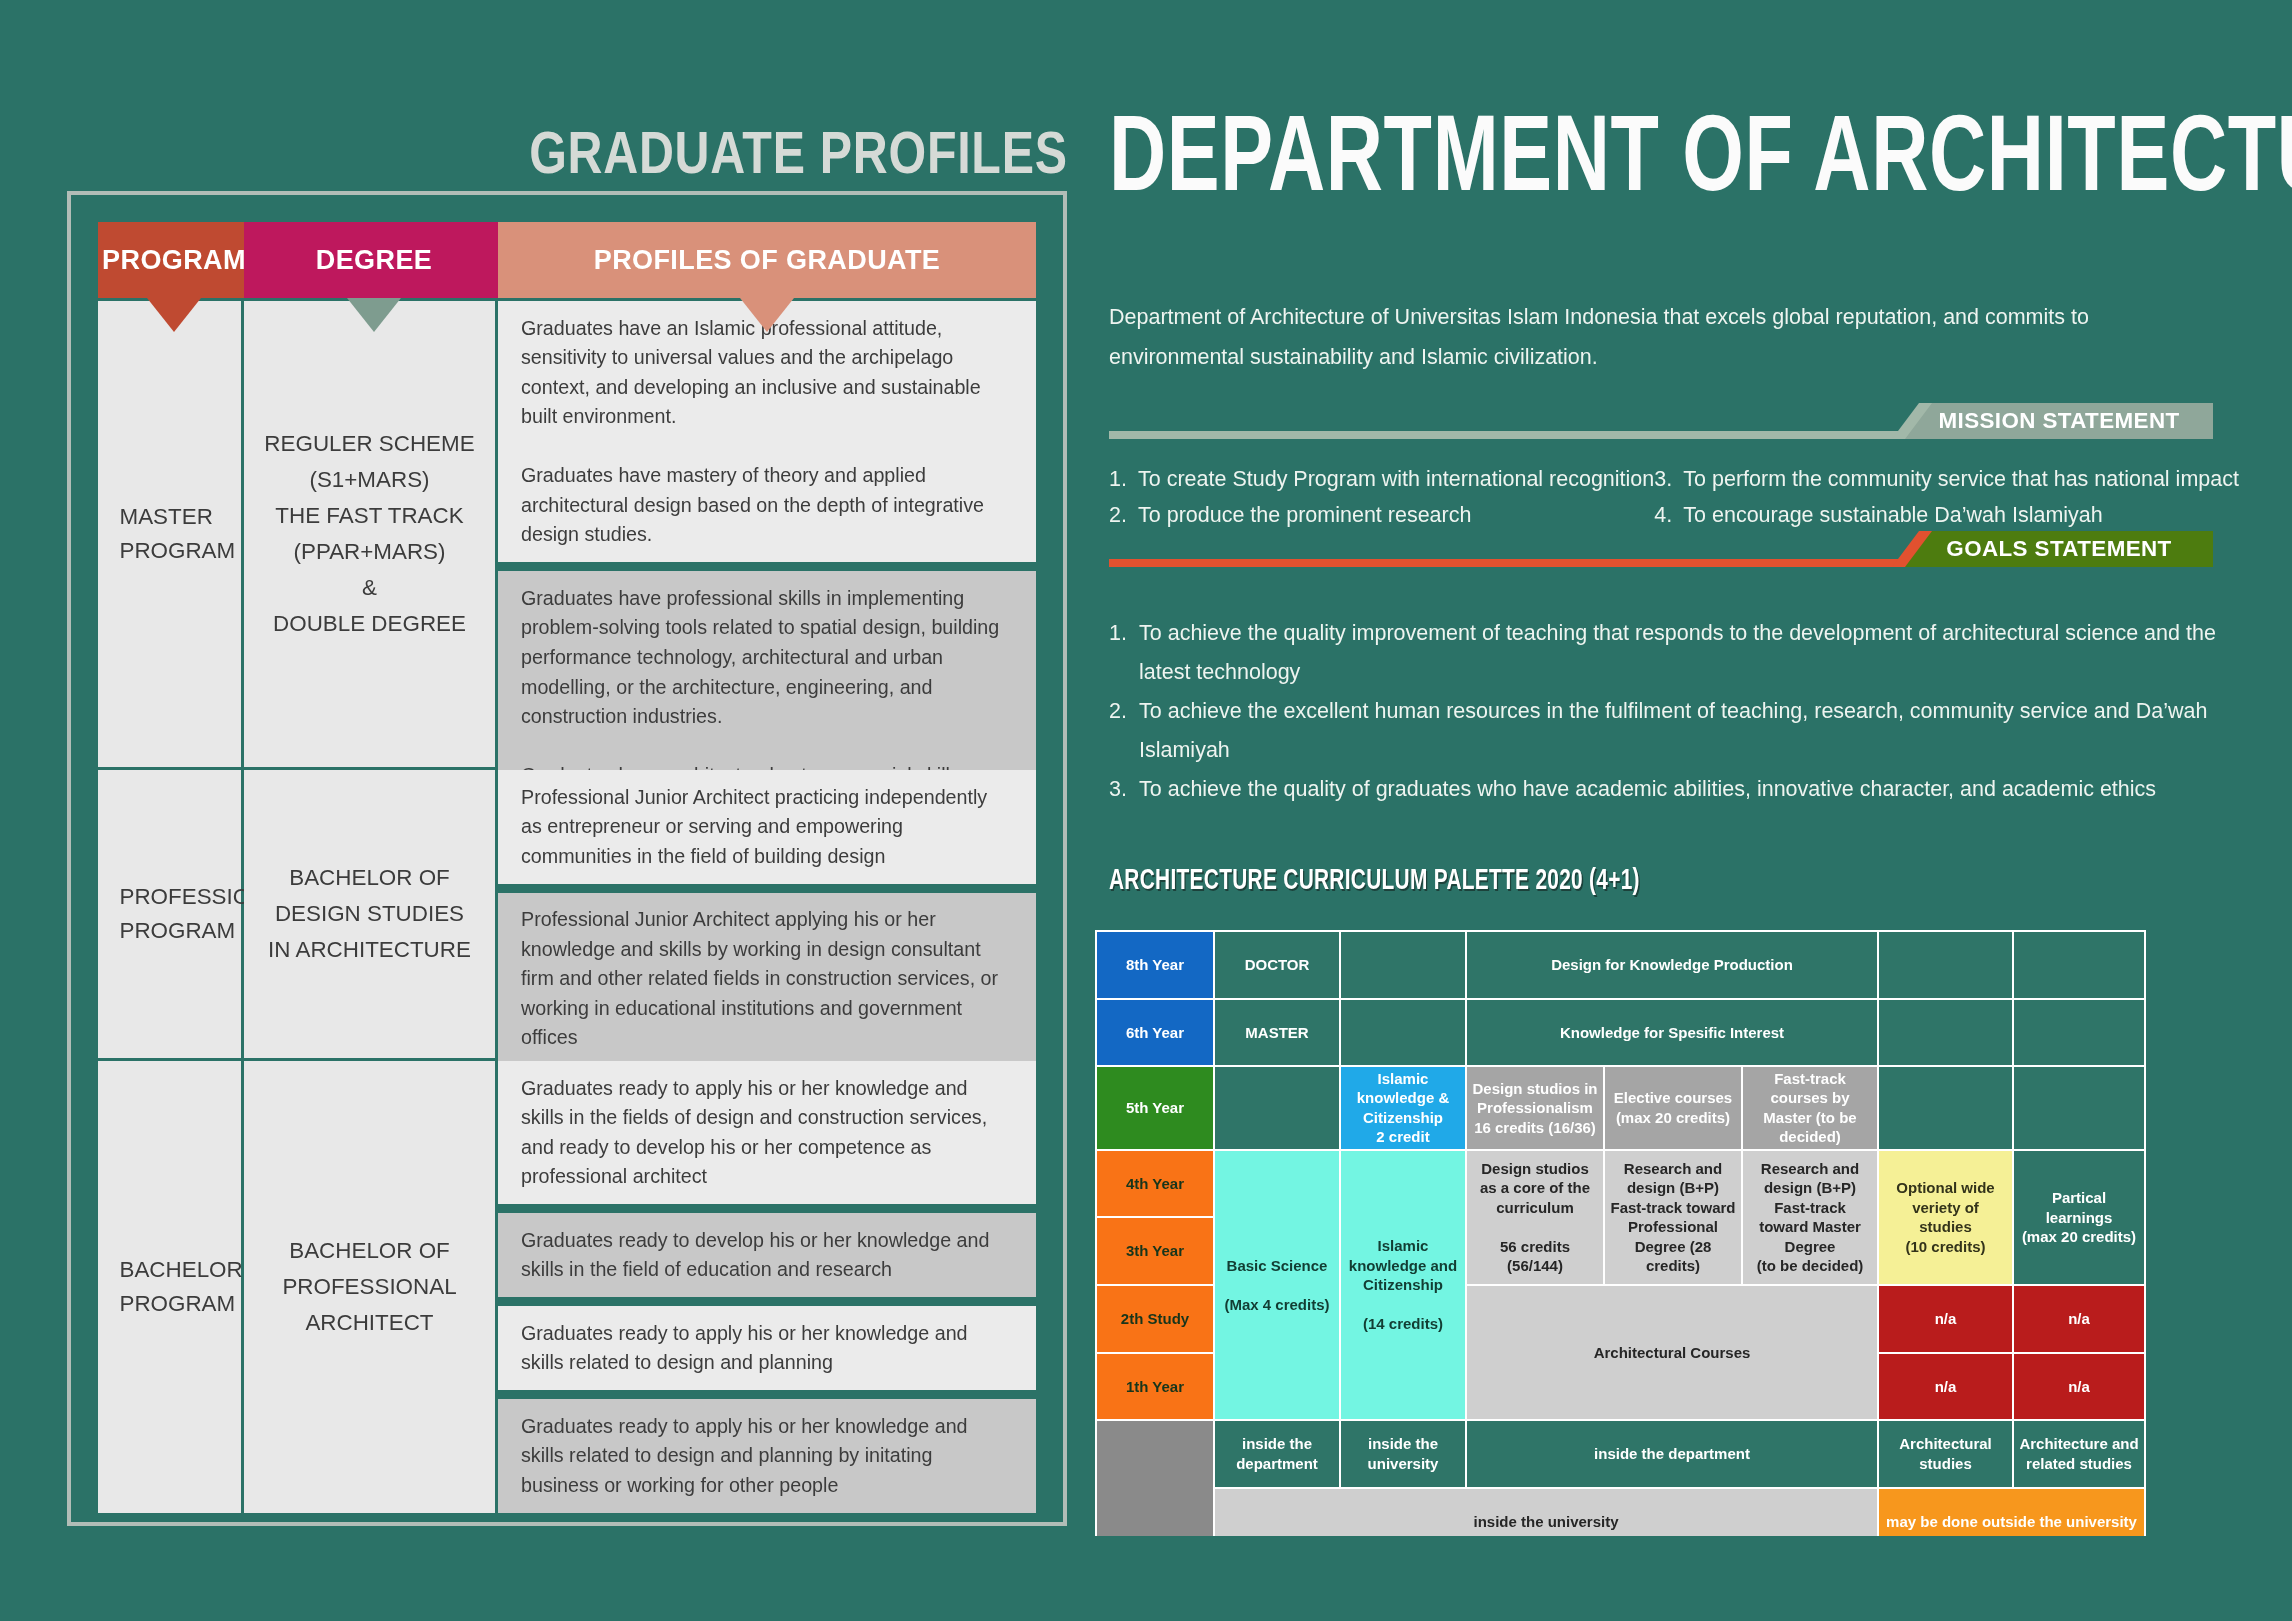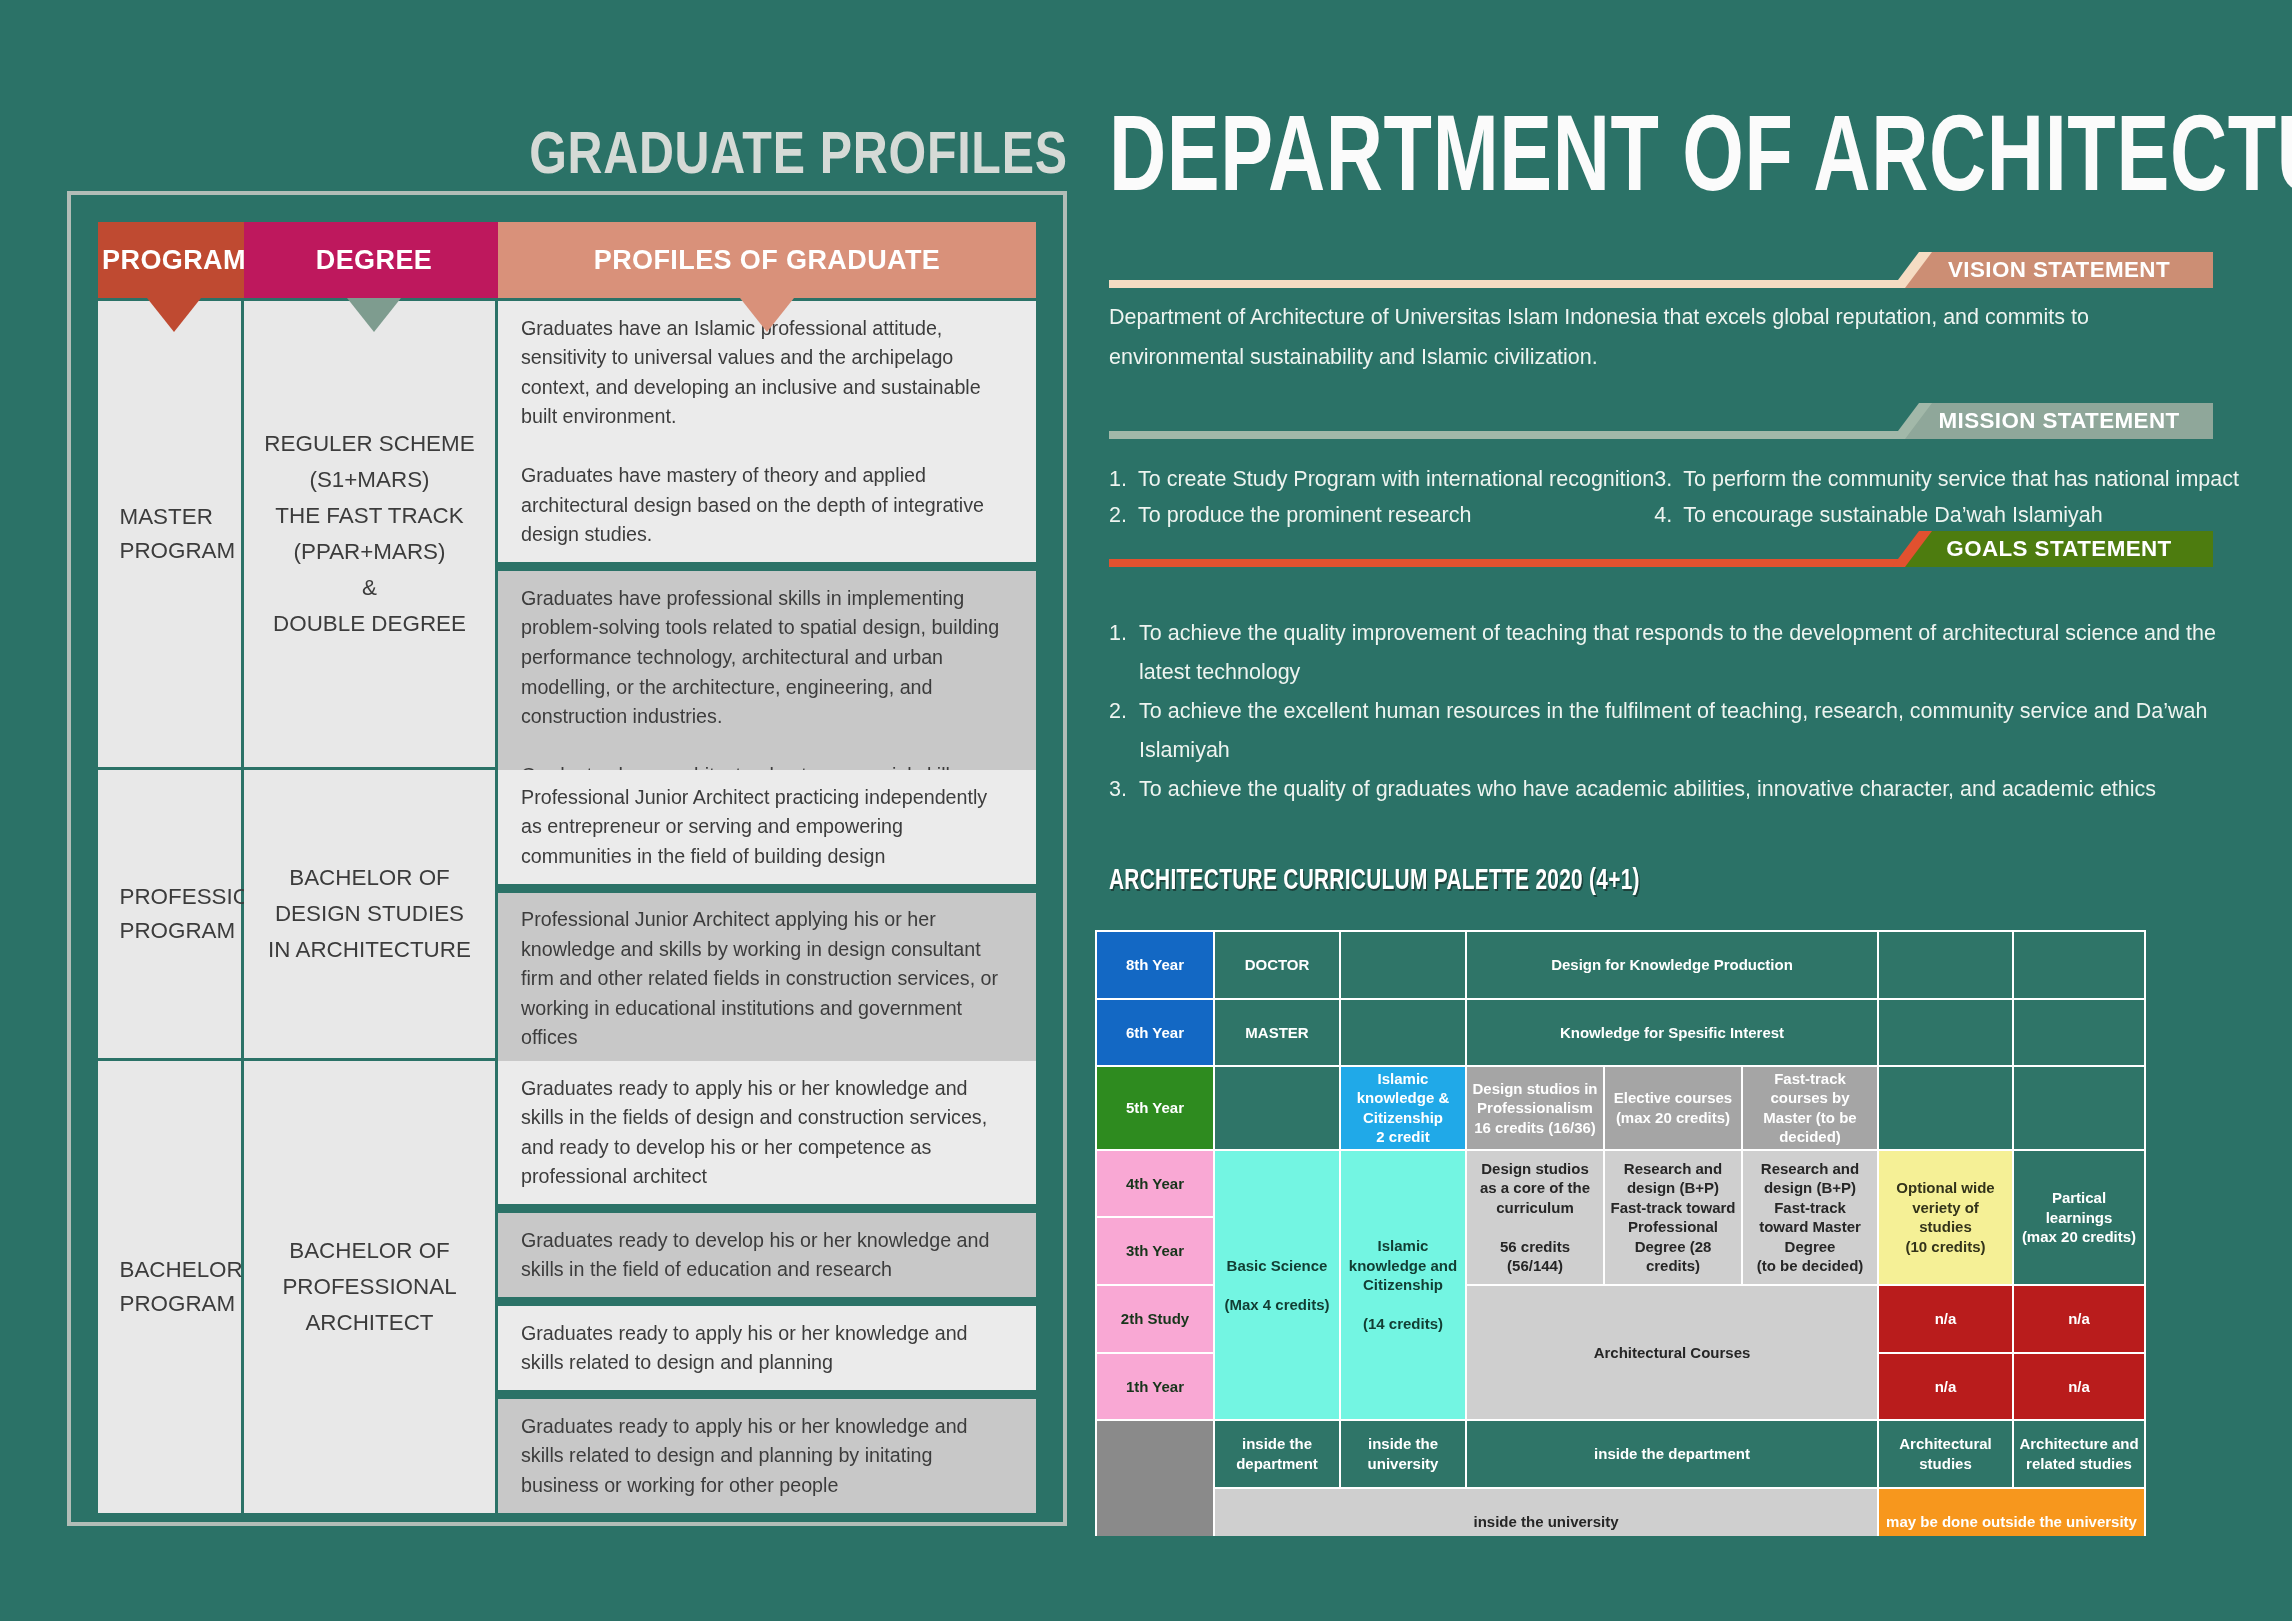--- a/index.html
+++ b/index.html
@@ -110,21 +110,21 @@
     border-collapse:separate; border-spacing:2.7px; background:#FFFFFF;
   }
   .ctab td {
     height:62px; text-align:center; vertical-align:middle;
     font-size:15px; font-weight:bold; line-height:1.3;
     white-space:pre-line; padding:1.8px 5.4px;
   }
   .s-teal      { background:#2F7568; color:#FFFFFF; }
   .s-blue      { background:#1368C4; color:#FFFFFF; font-size:17px; }
   .s-green     { background:#2E8B1F; color:#FFFFFF; font-size:17px; }
-  .s-lime      { background:#f9a8d4; color:#17351B; font-size:17px;margin-left:20px; }
+  .s-lime      { background:#f97316; color:#17351B; font-size:17px;margin-left:20px; }
   .s-cyan      { background:#73F5E2; color:#123D33; }
   .s-sky       { background:#20A9E8; color:#FFFFFF; font-size:13.4px; }
   .s-gray      { background:#A5A5A5; color:#FFFFFF; font-size:13.4px; }
   .s-lightgray { background:#CFCFCF; color:#262626; }
   .s-yellow    { background:#F5F096; color:#33331A; }
   .s-black     { background:#b91c1c; color:#FFFFFF; }
   .s-orange    { background:#F7971D; color:#FFFFFF; }
   .s-legendgray{ background:#8A8A8A; color:#FFFFFF; }
 </style>
 </head>
@@ -180,27 +180,20 @@
     <div class="profiles-stack">
       <div class="profile-cell">Graduates ready to apply his or her knowledge and skills in the fields of design and construction services, and ready to develop his or her competence as professional architect</div>
       <div class="profile-cell">Graduates ready to develop his or her knowledge and skills in the field of education and research</div>
       <div class="profile-cell">Graduates ready to apply his or her knowledge and skills related to design and planning</div>
       <div class="profile-cell">Graduates ready to apply his or her knowledge and skills related to design and planning by initating business or working for other people</div>
     </div>
   </div>
 
   <div class="dept-title">DEPARTMENT OF ARCHITECTURE</div>
 
-  <div class="stmt stmt-vision">
-    <div class="bar"></div>
-    <div class="tab-outer"></div>
-    <div class="tab">
-      <span>VISION STATEMENT</span>
-    </div>
-  </div>
   <div class="vision-text">Department of Architecture of Universitas Islam Indonesia that excels global reputation, and commits to environmental sustainability and Islamic civilization.</div>
 
   <div class="stmt stmt-mission">
     <div class="bar"></div>
     <div class="tab-outer"></div>
     <div class="tab">
       <span>MISSION STATEMENT</span>
     </div>
   </div>
   <div class="mission-list">

